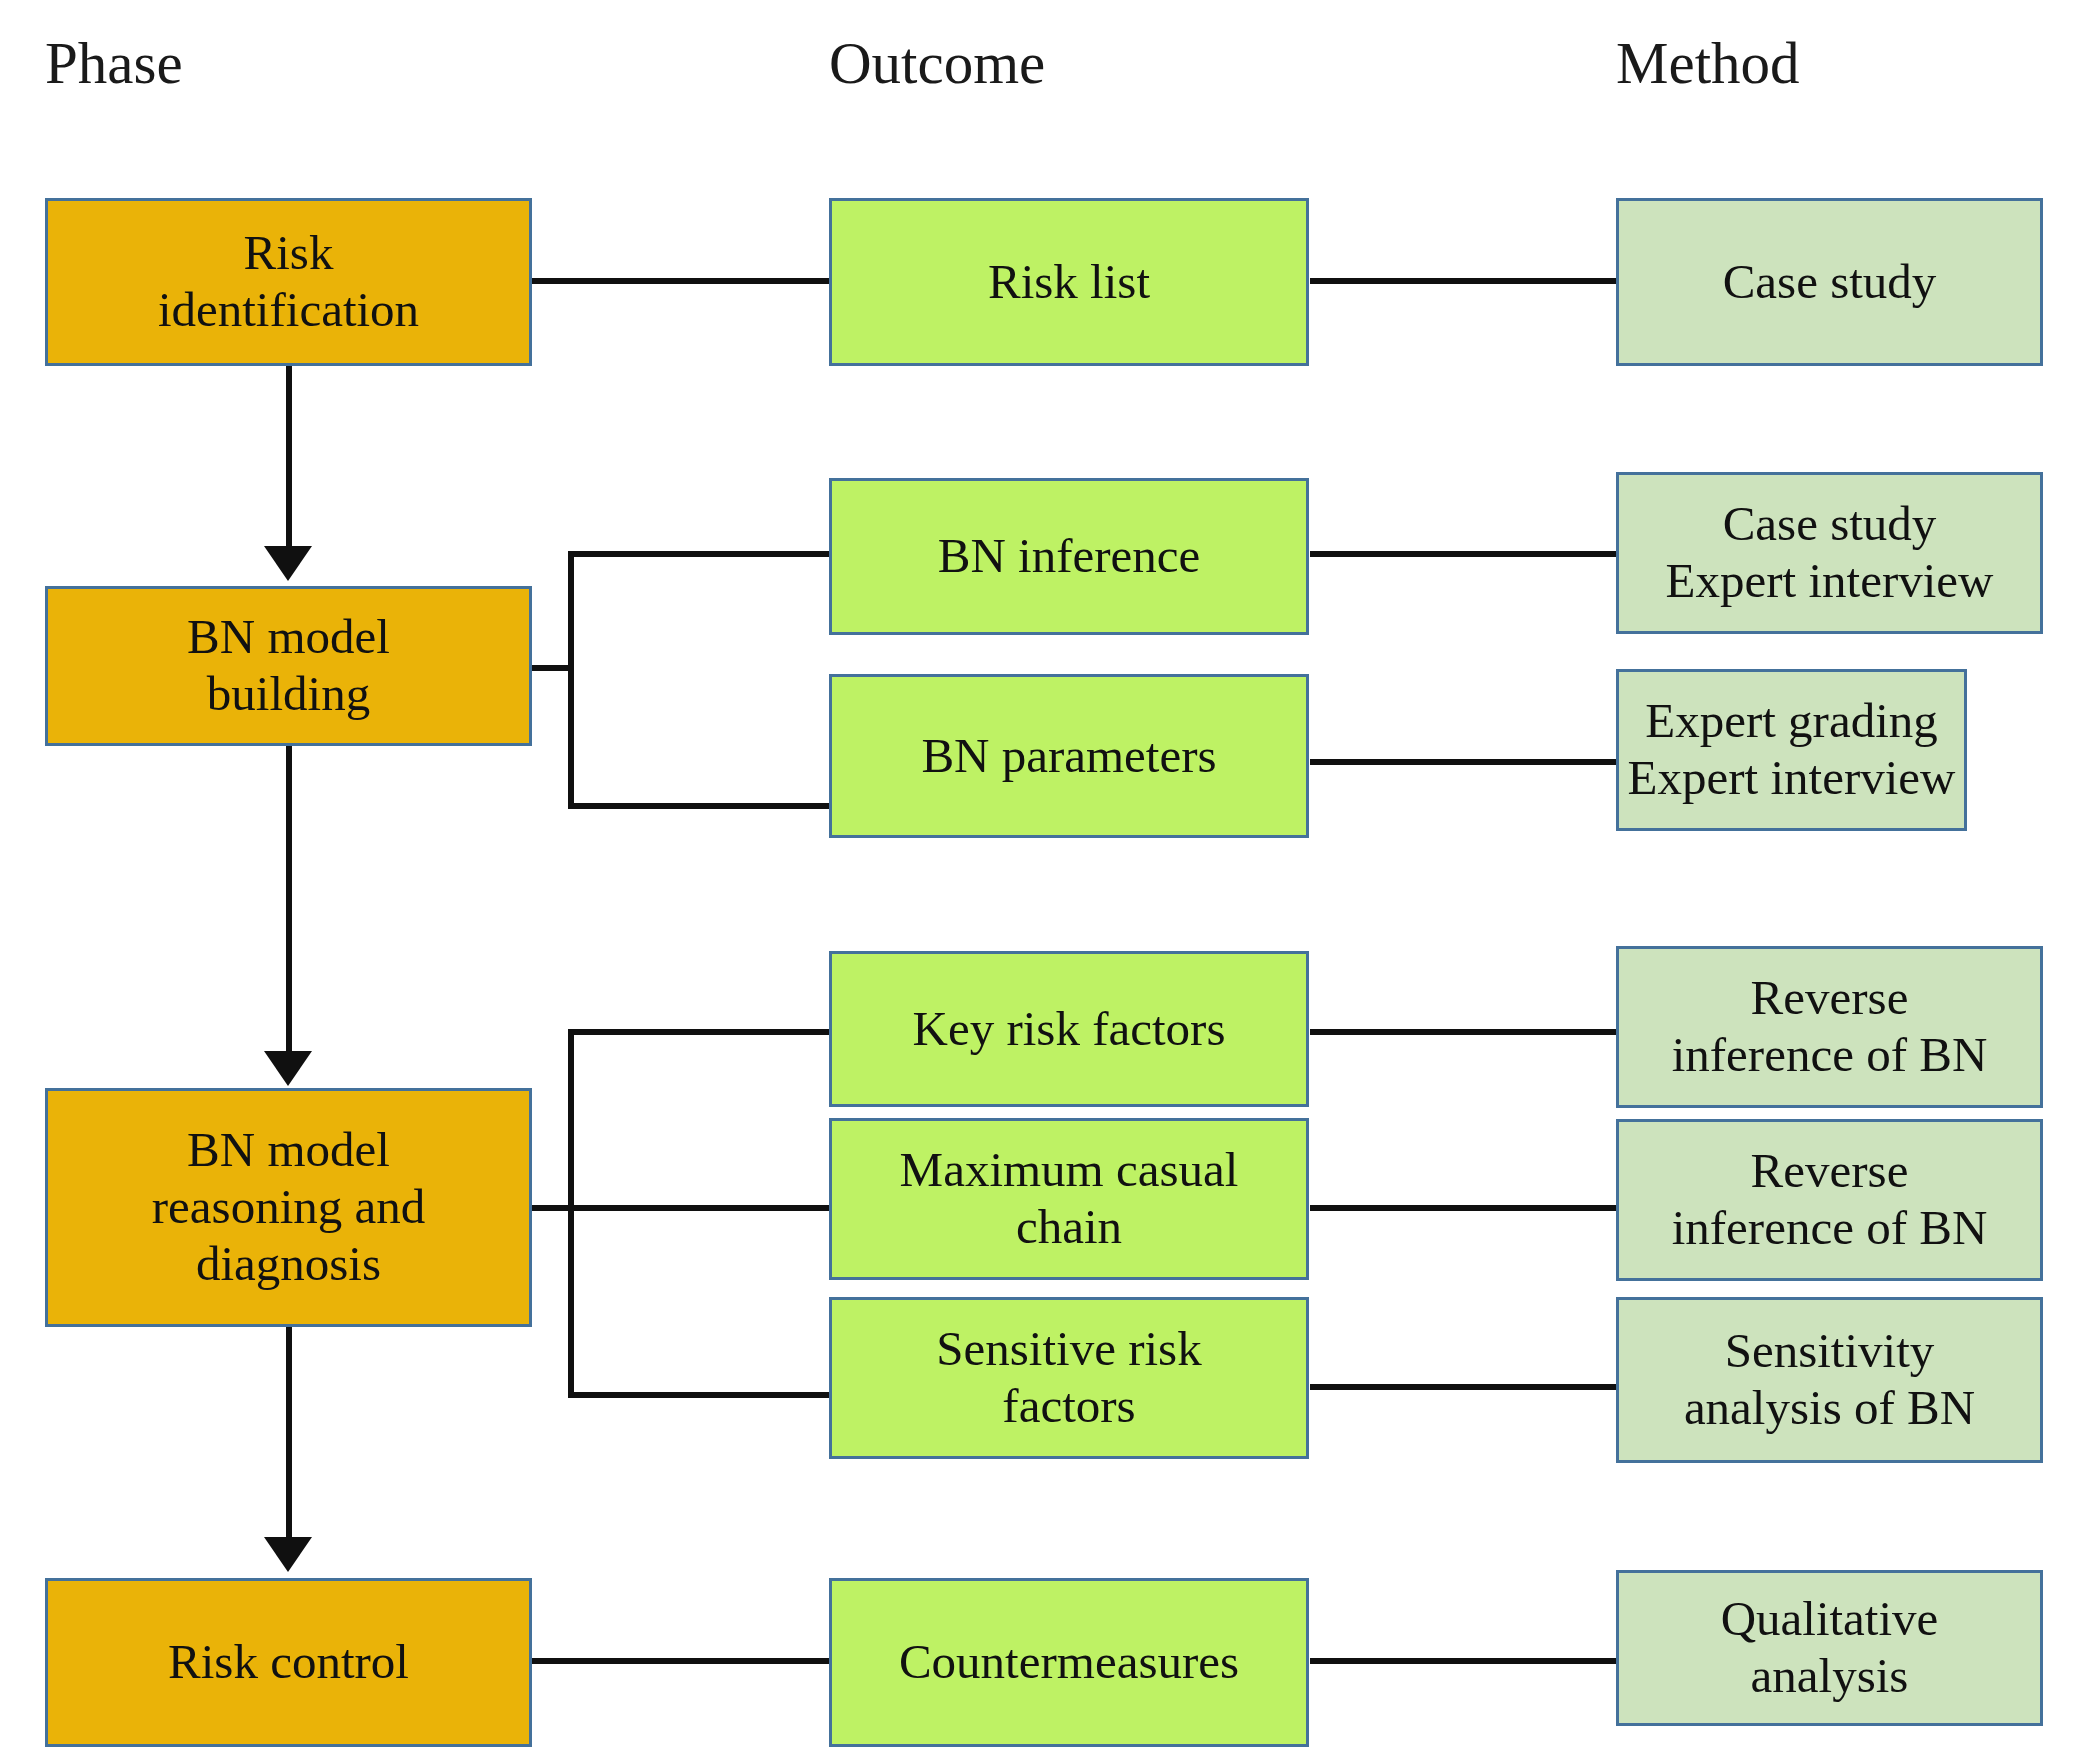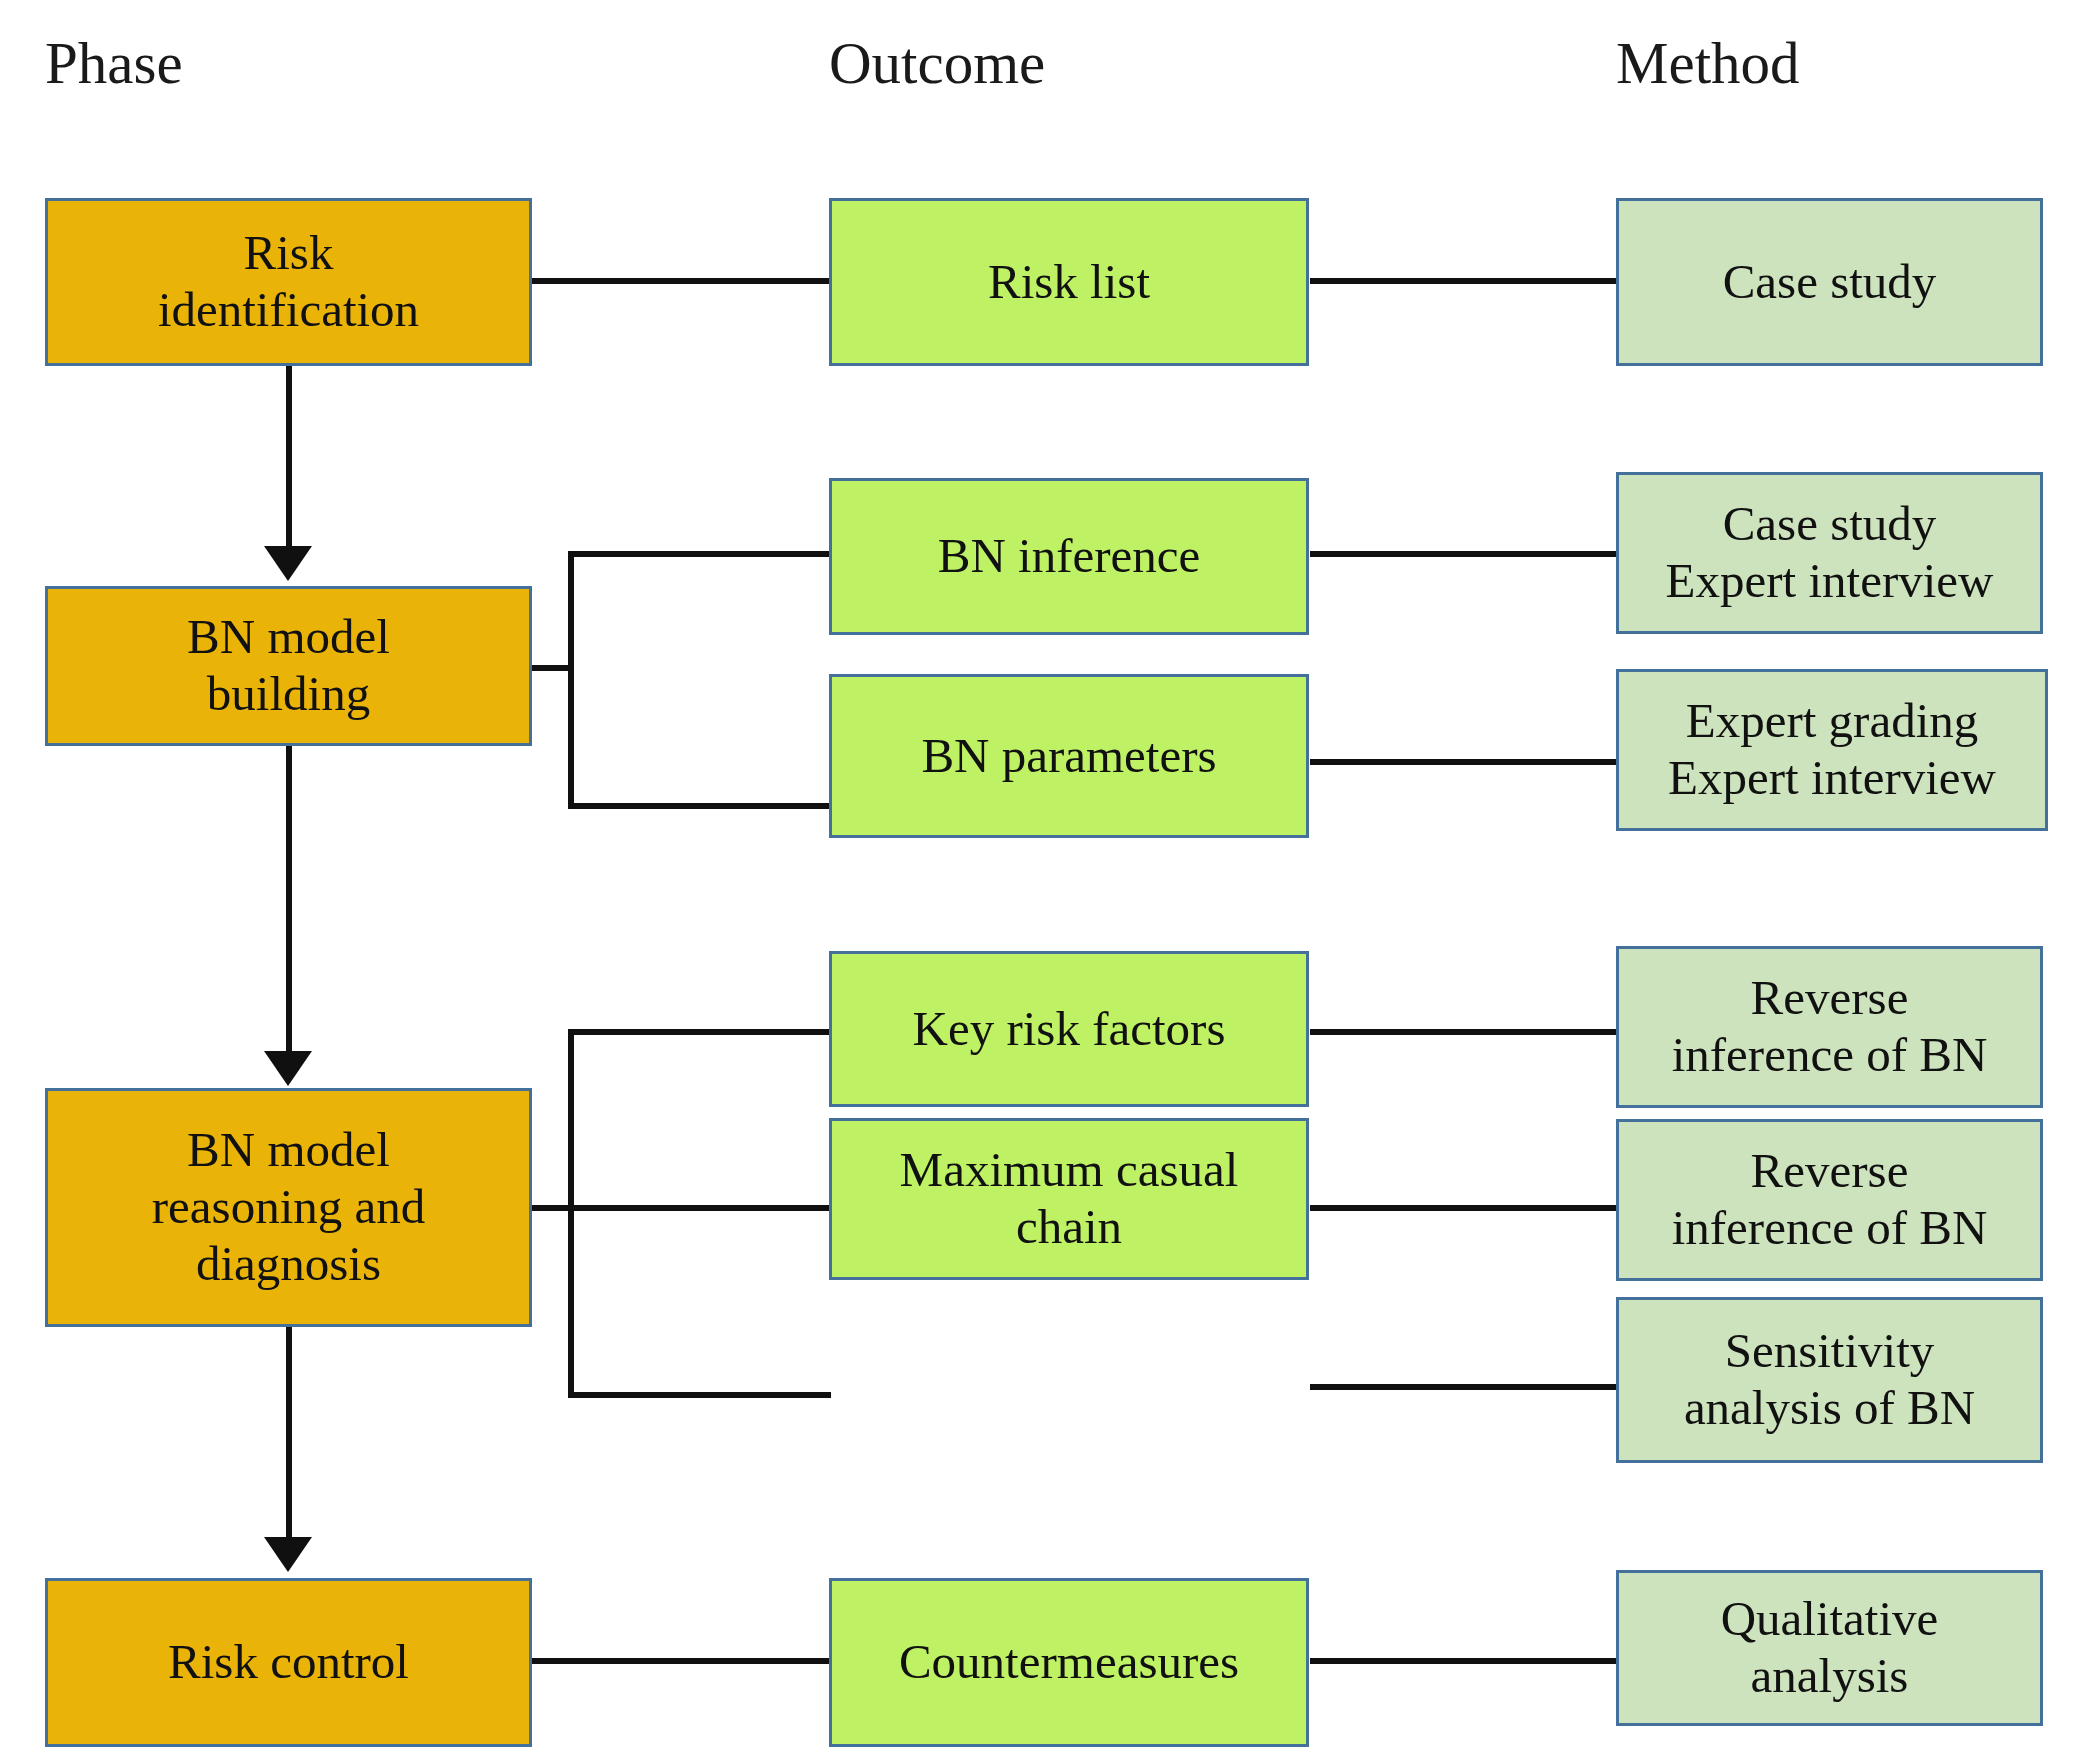--- a/index.html
+++ b/index.html
@@ -69,21 +69,21 @@
   </div>
   <div class="node outcome" style="left:829px;top:478px;width:480px;height:157px;">
     <span class="txt">BN inference</span>
   </div>
   <div class="node outcome" style="left:829px;top:674px;width:480px;height:164px;">
     <span class="txt">BN parameters</span>
   </div>
   <div class="node method" style="left:1616px;top:472px;width:427px;height:162px;">
     <span class="txt">Case study<br>Expert interview</span>
   </div>
-  <div class="node method" style="left:1616px;top:669px;width:432px;height:162px;">
+  <div class="node method" style="left:1616px;top:669px;width:351px;height:162px;">
     <span class="txt">Expert grading<br>Expert interview</span>
   </div>
 
   <div class="vline" style="left:286px;top:746px;height:314px;"></div>
   <div class="arrow" style="left:264px;top:1051px;"></div>
 
   <div class="hline" style="left:532px;top:1205px;width:41px;"></div>
   <div class="vline" style="left:568px;top:1029px;height:369px;"></div>
   <div class="hline" style="left:568px;top:1029px;width:263px;"></div>
   <div class="hline" style="left:568px;top:1205px;width:263px;"></div>
@@ -93,20 +93,23 @@
   <div class="hline" style="left:1310px;top:1384px;width:308px;"></div>
 
   <div class="node phase" style="left:45px;top:1088px;width:487px;height:239px;">
     <span class="txt">BN model<br>reasoning and<br>diagnosis</span>
   </div>
   <div class="node outcome" style="left:829px;top:951px;width:480px;height:156px;">
     <span class="txt">Key risk factors</span>
   </div>
   <div class="node outcome" style="left:829px;top:1118px;width:480px;height:162px;justify-content:flex-end;">
     <span class="txt">Maximum casual<br>chain</span>
+  </div>
+  <div class="node outcome" style="left:829px;top:1297px;width:480px;height:162px;">
+    <span class="txt">Sensitive risk<br>factors</span>
   </div>
   <div class="node method" style="left:1616px;top:946px;width:427px;height:162px;">
     <span class="txt">Reverse<br>inference of BN</span>
   </div>
   <div class="node method" style="left:1616px;top:1119px;width:427px;height:162px;">
     <span class="txt">Reverse<br>inference of BN</span>
   </div>
   <div class="node method" style="left:1616px;top:1297px;width:427px;height:166px;">
     <span class="txt">Sensitivity<br>analysis of BN</span>
   </div>

